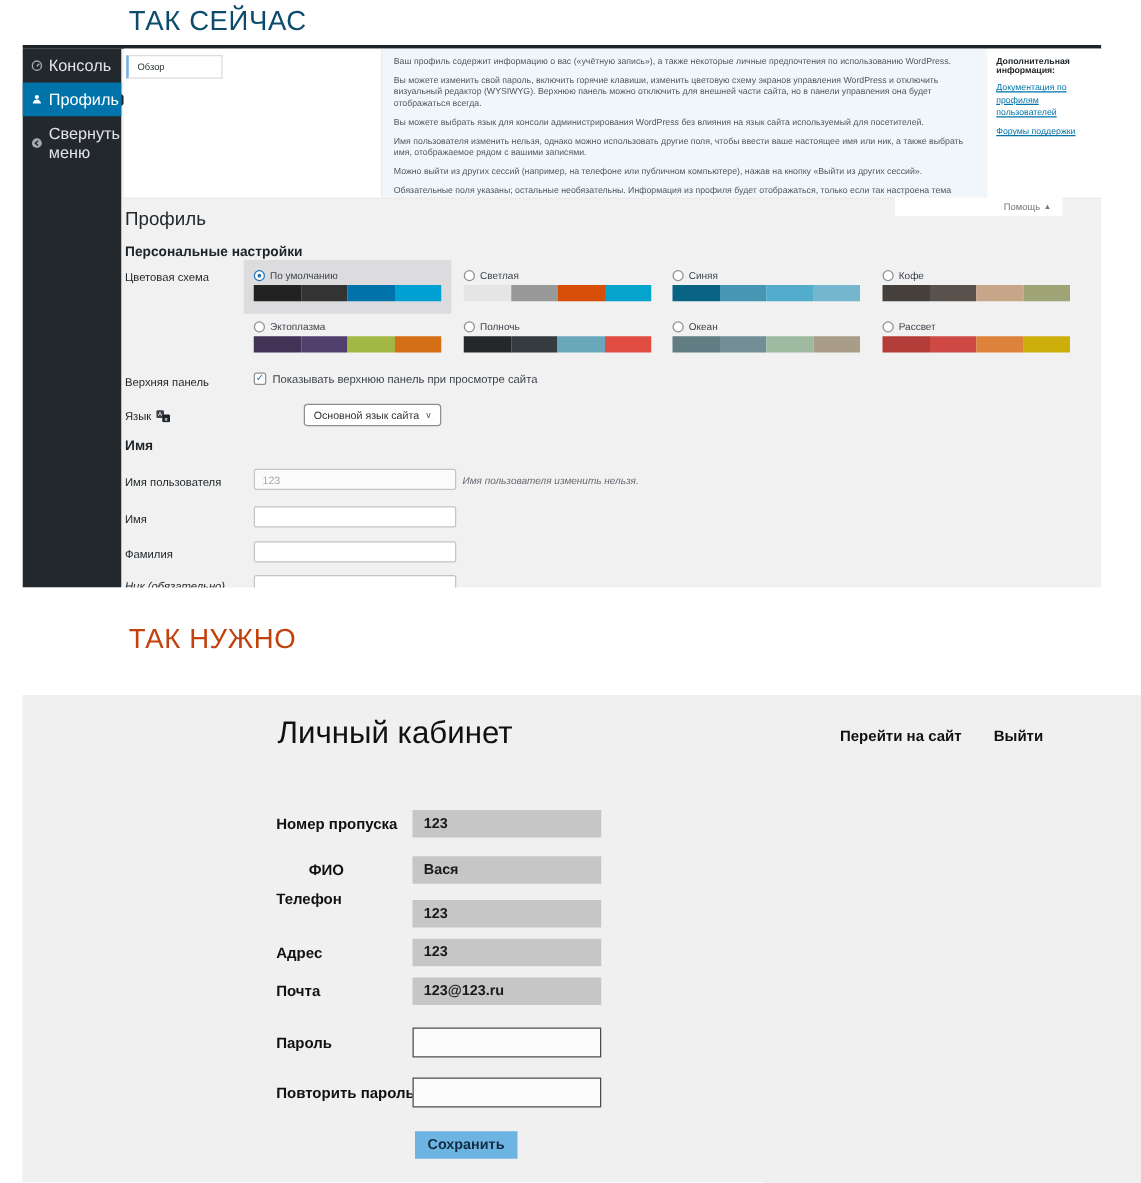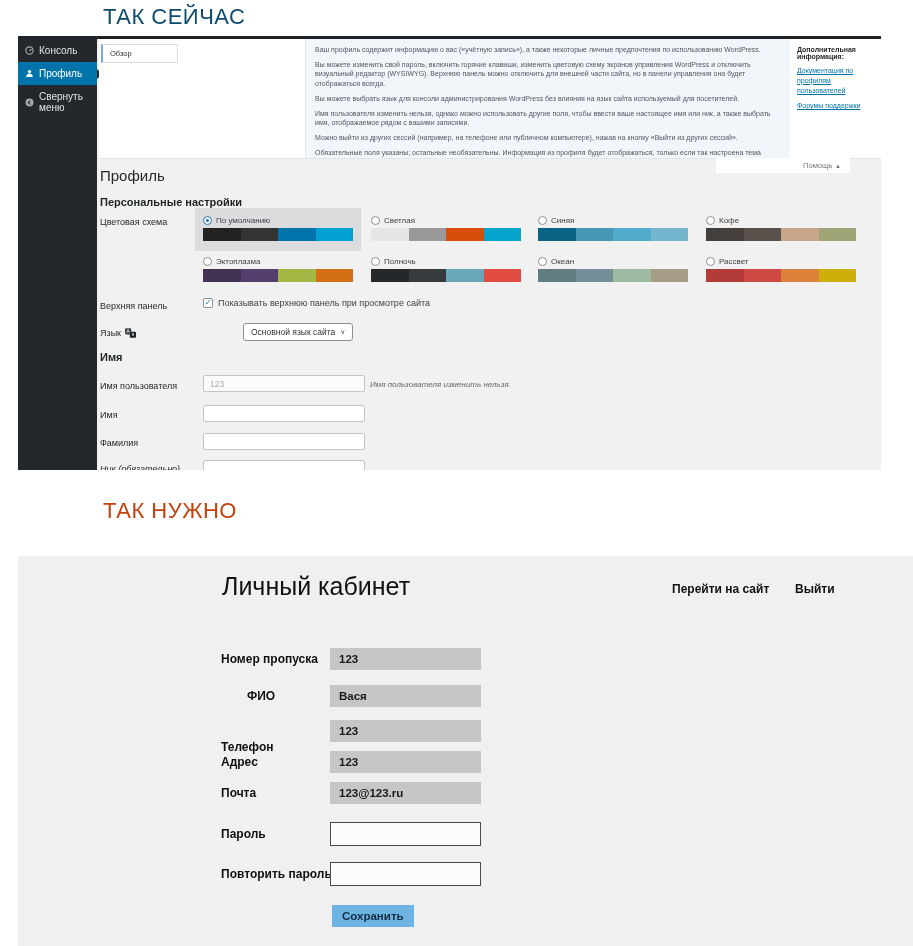--- a/index.html
+++ b/index.html
@@ -7,21 +7,21 @@
          font-family:"Liberation Sans",sans-serif;overflow:hidden;}
   .abs{position:absolute;}
 
   
   .mock-heading{font-size:22px;font-weight:500;letter-spacing:.5px;}
 
   
   .wp{left:18px;top:36px;width:863px;height:434px;background:#f1f1f1;overflow:hidden;}
   .wp-adminbar{left:0;top:0;width:863px;height:3px;background:#1d2327;}
   .wp-sidebar{left:0;top:3px;width:79px;height:431px;background:#23282d;}
-  .wp-menu-item{display:flex;align-items:center;gap:5px;padding:6px 7px;color:#e2e4e7;font-size:10px;position:relative;}
+  .wp-menu-item{display:flex;align-items:center;gap:5px;padding:6px 7px;color:#e2e4e7;font-size:13px;position:relative;}
   .wp-menu-item.active{background:#0073aa;color:#fff;}
   .wp-menu-item.active::after{content:"";position:absolute;right:-5px;top:50%;transform:translateY(-50%);
       border:5px solid transparent;border-left:5px solid #23282d;border-right:0;}
   .wp-menu-item svg{flex:0 0 auto;}
 
   
   .wp-help{left:81px;top:3px;width:782px;height:119px;background:#fff;border-bottom:1px solid #e2e4e7;}
   .wp-help-tabs{position:absolute;left:0;top:0;width:206px;height:119px;background:#fff;border-right:1px solid #e2e4e7;}
   .wp-help-tab{margin:5px 0 0 2px;width:60px;padding:4px 7px;background:#fff;border:1px solid #dcdcde;
       border-left:2px solid #72aee6;font-size:7.5px;color:#2c3338;}
@@ -277,21 +277,21 @@
     <div class="abs cab-title">Личный кабинет</div>
     <div class="abs cab-nav" style="left:654px;top:26px;">Перейти на сайт</div>
     <div class="abs cab-nav" style="left:777px;top:26px;">Выйти</div>
 
     <div class="abs cab-label" style="left:203px;top:96px;">Номер пропуска</div>
     <div class="abs cab-box" style="top:92px;">123</div>
 
     <div class="abs cab-label" style="left:203px;top:133px;margin-left:26px;">ФИО</div>
     <div class="abs cab-box" style="top:129px;">Вася</div>
 
-    <div class="abs cab-label" style="left:203px;top:184px;text-align:center;">Телефон</div>
+    <div class="abs cab-label" style="left:203px;top:156px;text-align:center;">Телефон</div>
     <div class="abs cab-box" style="top:164px;">123</div>
 
     <div class="abs cab-label" style="left:203px;top:199px;">Адрес</div>
     <div class="abs cab-box" style="top:195px;">123</div>
 
     <div class="abs cab-label" style="left:203px;top:230px;">Почта</div>
     <div class="abs cab-box" style="top:226px;">123@123.ru</div>
 
     <div class="abs cab-label" style="left:203px;top:271px;">Пароль</div>
     <input type="password" class="abs cab-pass" style="top: 266px;" value="">

